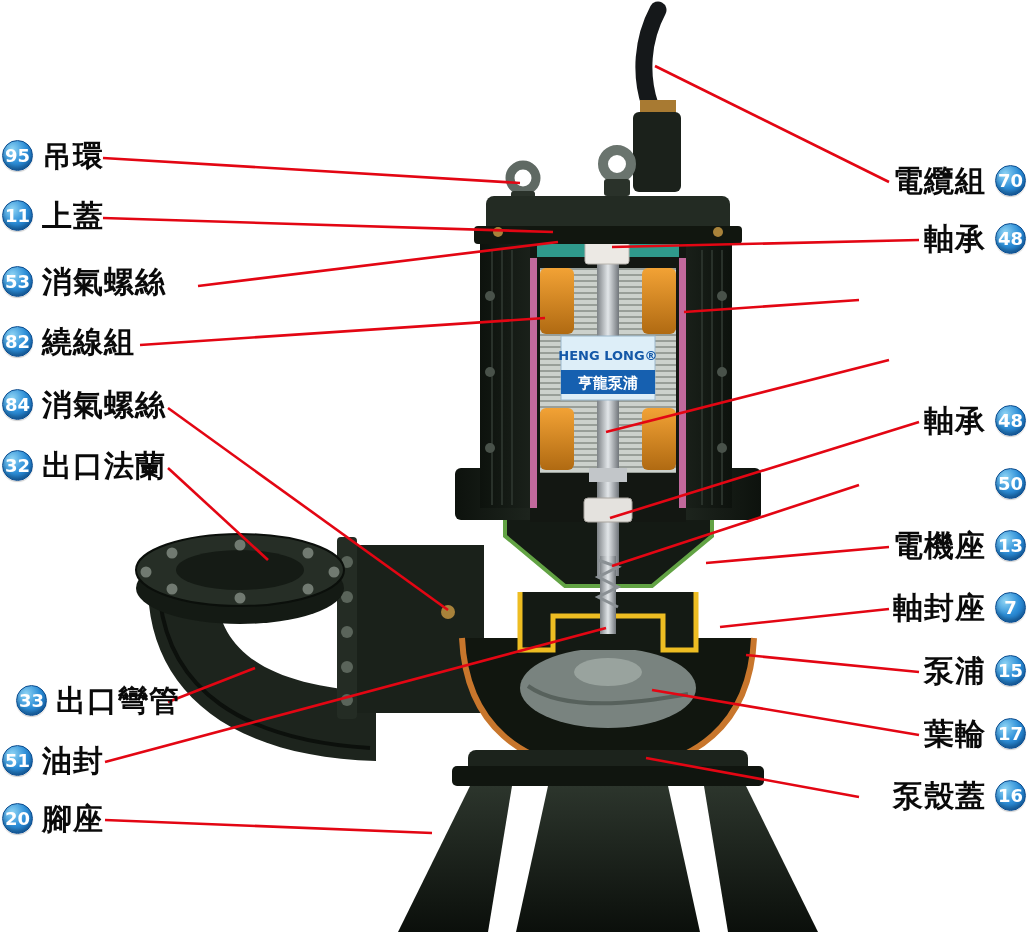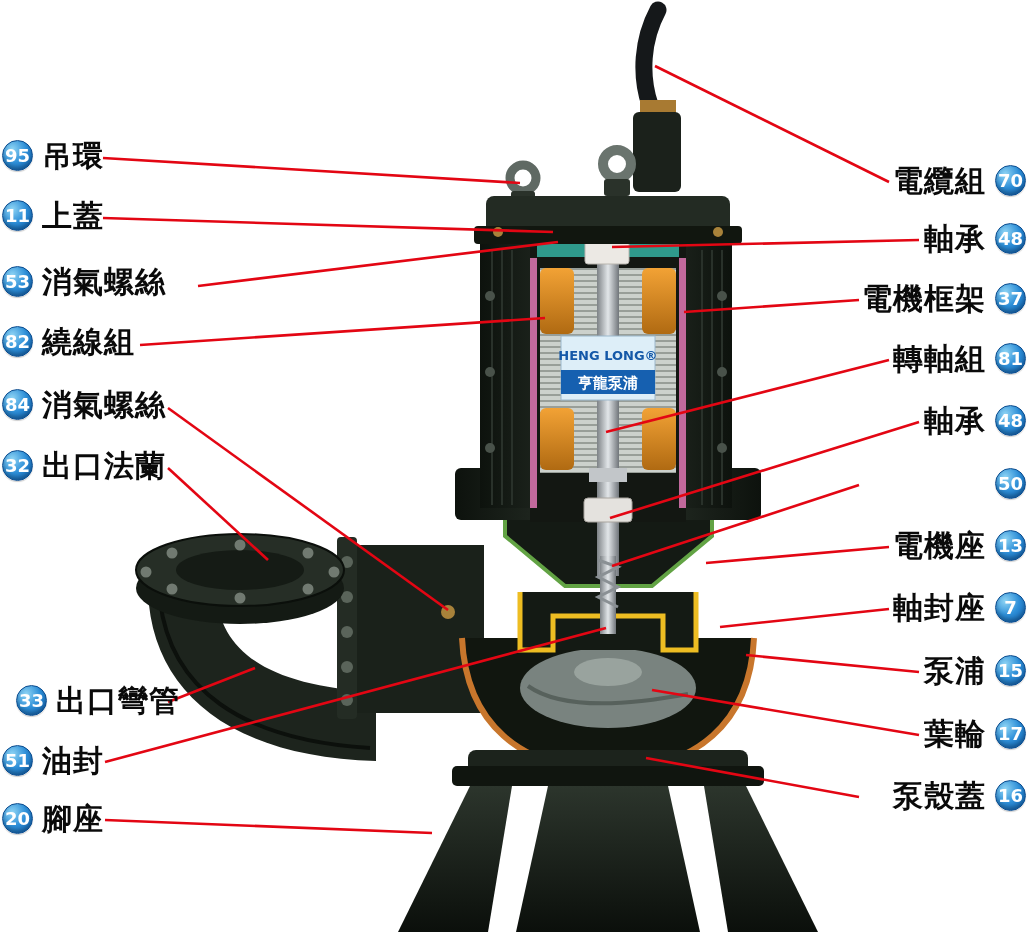--- a/index.html
+++ b/index.html
@@ -225,28 +225,20 @@
   </div>
 
   <div class="label-row right" style="top:162px;right:2px">
     <span class="label-text">電纜組</span>
     <span class="badge">70</span>
   </div>
   <div class="label-row right" style="top:220px;right:2px">
     <span class="label-text">軸承</span>
     <span class="badge">48</span>
   </div>
-  <div class="label-row right" style="top:280px;right:2px">
-    <span class="label-text">電機框架</span>
-    <span class="badge">37</span>
-  </div>
-  <div class="label-row right" style="top:340px;right:2px">
-    <span class="label-text">轉軸組</span>
-    <span class="badge">81</span>
-  </div>
   <div class="label-row right" style="top:402px;right:2px">
     <span class="label-text">軸承</span>
     <span class="badge">48</span>
   </div>
   <div class="label-row right" style="top:465px;right:2px">
     <span class="badge">50</span>
   </div>
   <div class="label-row right" style="top:527px;right:2px">
     <span class="label-text">電機座</span>
     <span class="badge">13</span>

